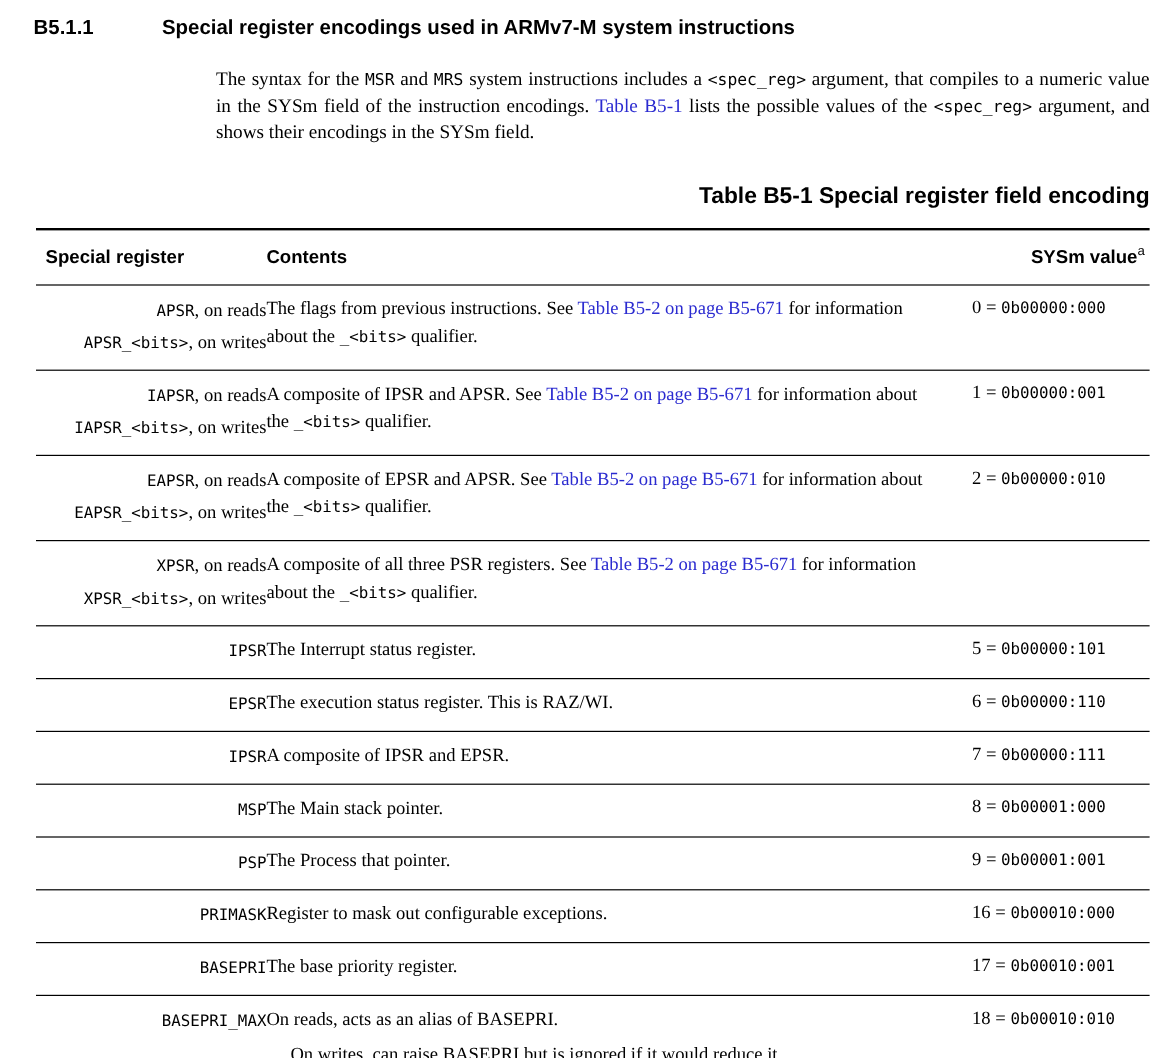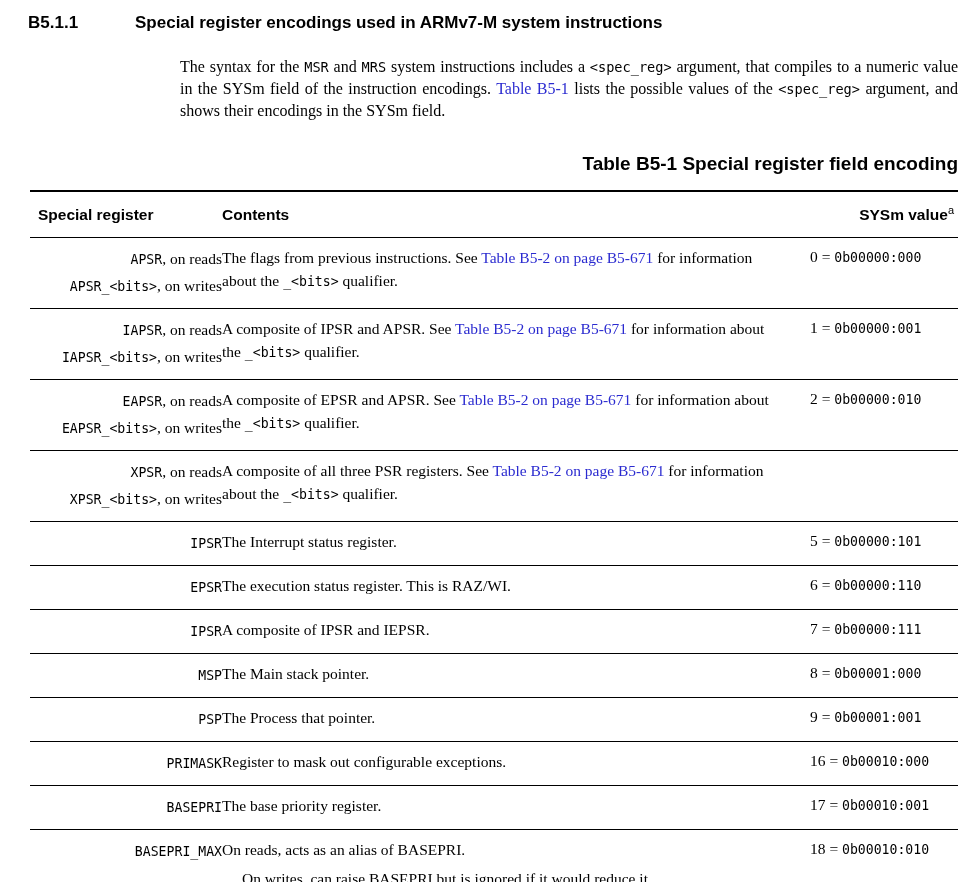--- a/index.html
+++ b/index.html
@@ -168,21 +168,21 @@
     <div class="cell c3">
           <div class="value-text"><span class="seg-s">6 = </span><span class="seg-m">0b00000:110</span></div>
         </div>
   </div>
 
   <div class="trow">
     <div class="cell c1">
           <div class="reg-line"><span class="seg-m">IPSR</span></div>
         </div>
     <div class="cell c2">
-          <div class="cell-para"><span class="seg-s">A composite of IPSR and IEPSR.</span></div>
+          <div class="cell-para"><span class="seg-s">A composite of IPSR and EPSR.</span></div>
         </div>
     <div class="cell c3">
           <div class="value-text"><span class="seg-s">7 = </span><span class="seg-m">0b00000:111</span></div>
         </div>
   </div>
 
   <div class="trow">
     <div class="cell c1">
           <div class="reg-line"><span class="seg-m">MSP</span></div>
         </div>

